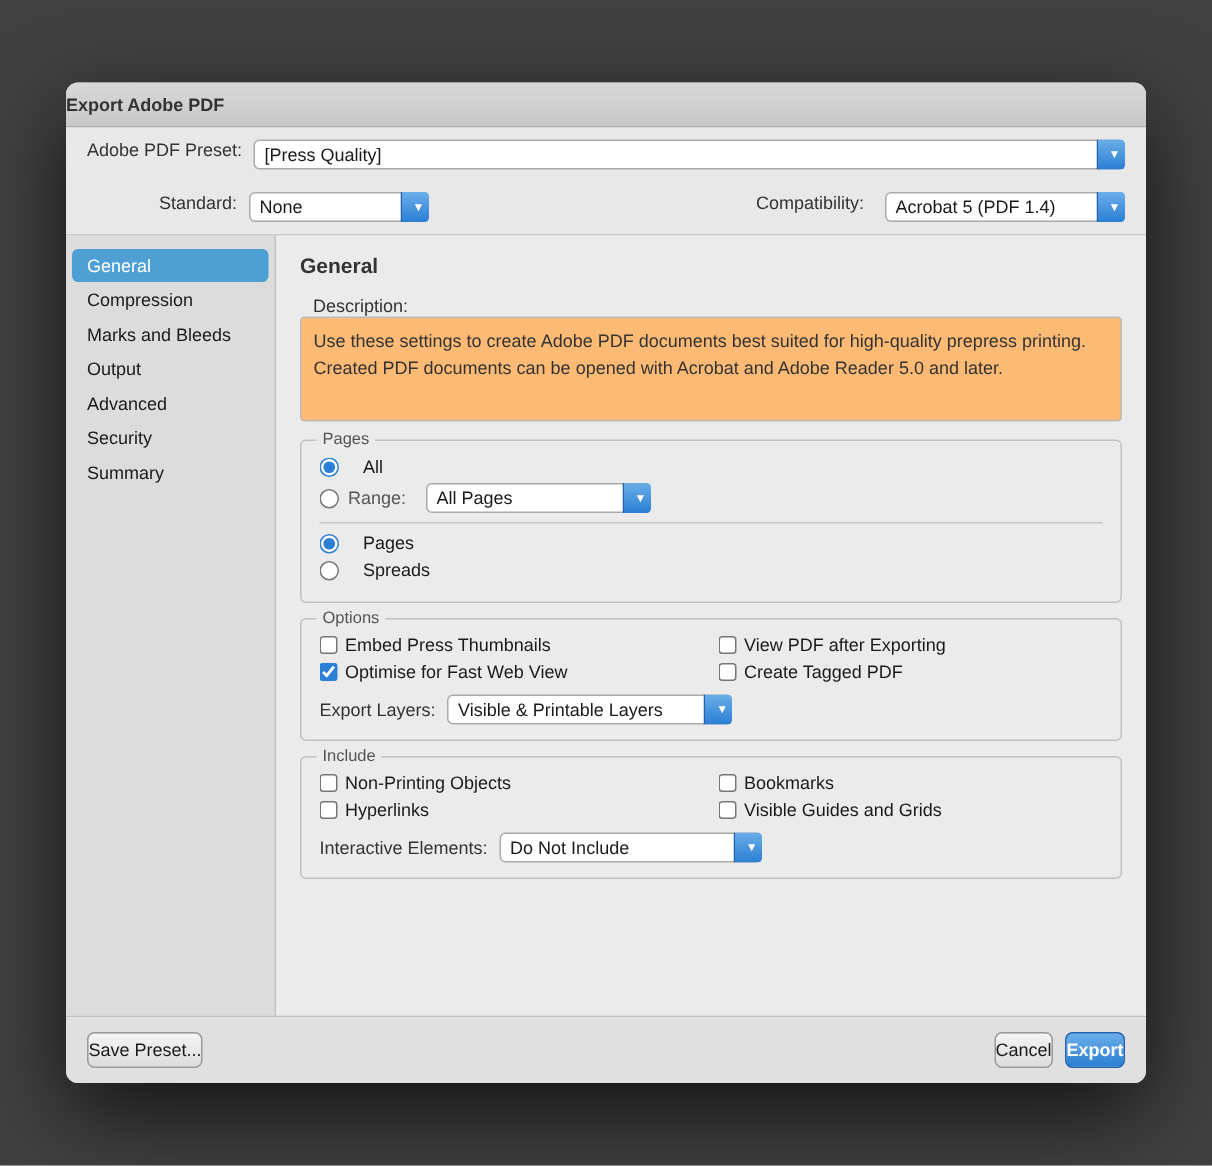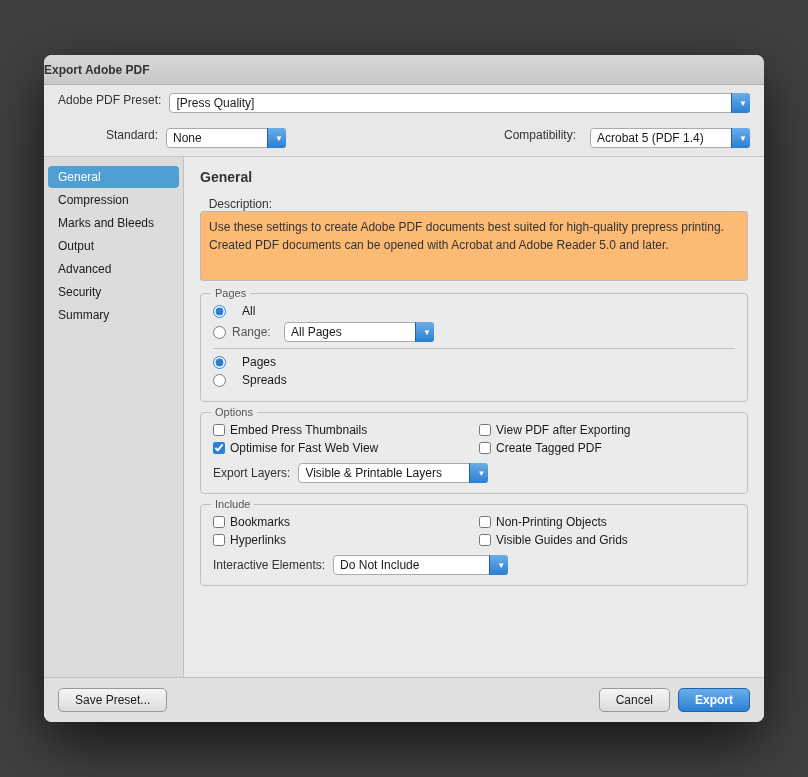--- a/index.html
+++ b/index.html
@@ -231,21 +231,21 @@
     }
     .footer {
       background: #e0e0e0;
       border-top: 1px solid #c0c0c0;
       padding: 10px 14px;
       display: flex;
       justify-content: space-between;
       align-items: center;
     }
     .btn {
-      padding: 4px 16px;
+      padding: 4px 0;
       border-radius: 5px;
       font-size: 12px;
       cursor: pointer;
       border: 1px solid #999;
       background: linear-gradient(to bottom, #f5f5f5, #dcdcdc);
       color: #1a1a1a;
     }
     .btn-primary {
       background: linear-gradient(to bottom, #6aaee8, #2b7fd4);
       border: 1px solid #2060b0;
@@ -387,25 +387,25 @@
             </select>
           </div>
         </div>
       </div>
 
       <div class="group-box">
         <span class="group-label">Include</span>
         <div class="checkbox-grid">
           <div class="checkbox-row">
             <input type="checkbox" class="blue-checkbox" style="">
+            <span>Non-Printing Objects</span>
+          </div>
+          <div class="checkbox-row">
+            <input type="checkbox" class="blue-checkbox" style="">
             <span>Bookmarks</span>
-          </div>
-          <div class="checkbox-row">
-            <input type="checkbox" class="blue-checkbox" style="">
-            <span>Non-Printing Objects</span>
           </div>
           <div class="checkbox-row">
             <input type="checkbox" class="blue-checkbox" style="">
             <span>Hyperlinks</span>
           </div>
           <div class="checkbox-row">
             <input type="checkbox" class="blue-checkbox" style="">
             <span>Visible Guides and Grids</span>
           </div>
         </div>

